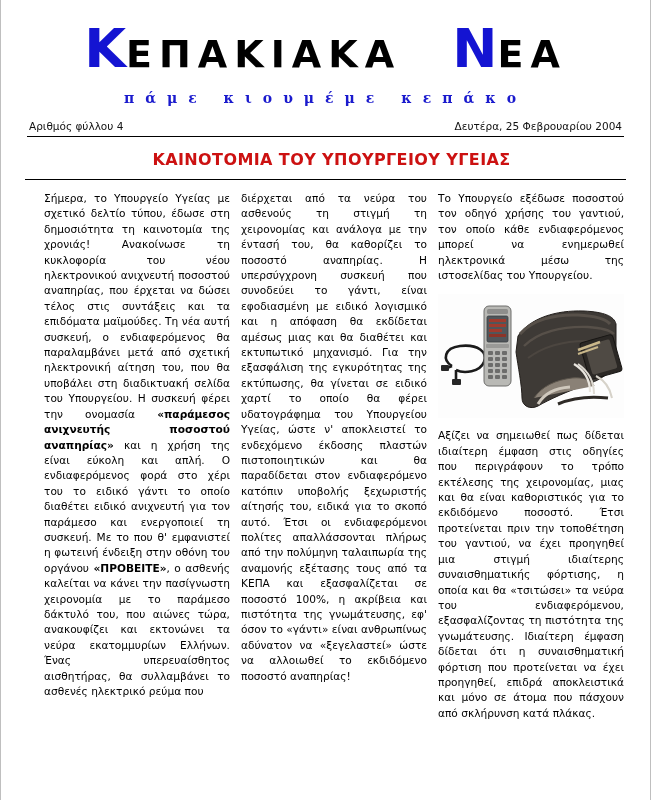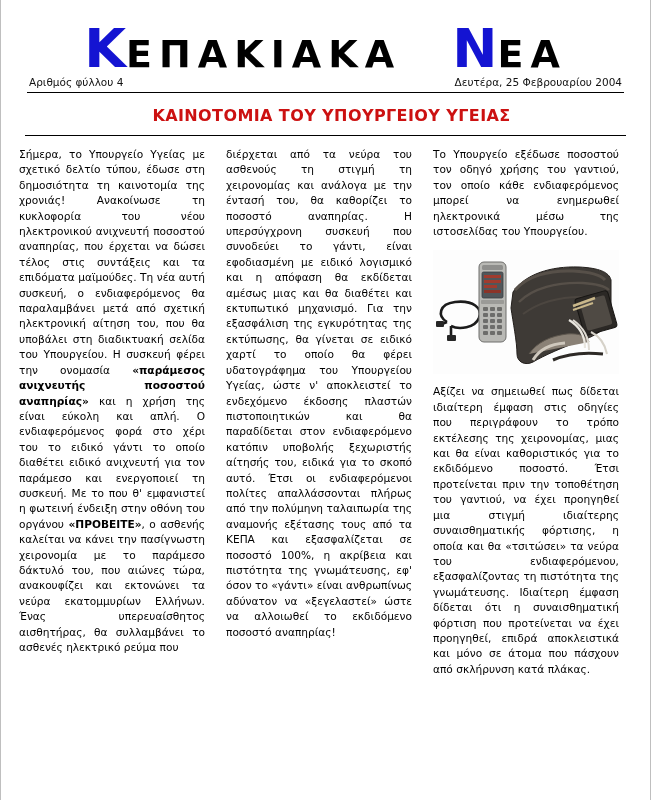--- a/index.html
+++ b/index.html
@@ -63,20 +63,21 @@
     letter-spacing: 11px;
     margin-top: 14px;
     white-space: nowrap;
     font-family: "DejaVu Serif", serif;
   }
 
   .masthead-meta {
     display: flex;
     justify-content: space-between;
     align-items: baseline;
+    margin-top: 14px;
     padding: 0 2px;
     font-size: 10.5px;
     color: #111111;
   }
 
   .rule {
     height: 1px;
     background: #000000;
     margin: 4px 0 0 0;
   }
@@ -93,23 +94,24 @@
   }
   .headline-rule {
     height: 1px;
     background: #000000;
     margin: 10px 24px 0 24px;
   }
 
   
   .columns {
     display: flex;
-    gap: 21px;
+    gap: 11px;
     padding: 11px 26px 0 18px;
     box-sizing: border-box;
+    justify-content: flex-end;
   }
   .col {
     width: 186px;
     flex: 0 0 186px;
   }
   .col p {
     margin: 0 0 0 0;
     text-align: justify;
     font-size: 10.6px;
     line-height: 15.4px;
@@ -141,20 +143,21 @@
 <div class="page">
 
   <div class="masthead">
 
     <div class="masthead-title">
       <span class="word"><span class="cap">Κ</span><span class="rest">ΕΠΑΚΙΑΚΑ</span></span>
       <span class="gap"></span>
       <span class="word"><span class="cap">Ν</span><span class="rest">ΕΑ</span></span>
     </div>
 
+    <div class="masthead-sub">πάμε κιουμέμε κεπάκο</div>
 
     <div class="masthead-meta">
       <span>Αριθμός φύλλου 4</span>
       <span>Δευτέρα, 25 Φεβρουαρίου 2004</span>
     </div>
 
     <div class="rule"></div>
   </div>
 
   <div class="headline">ΚΑΙΝΟΤΟΜΙΑ ΤΟΥ ΥΠΟΥΡΓΕΙΟΥ ΥΓΕΙΑΣ</div>

